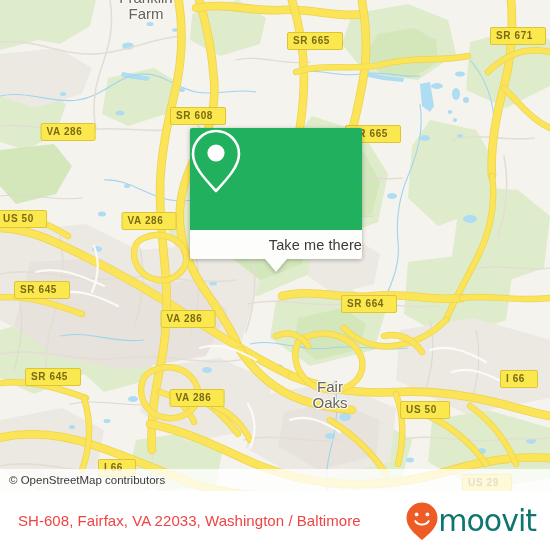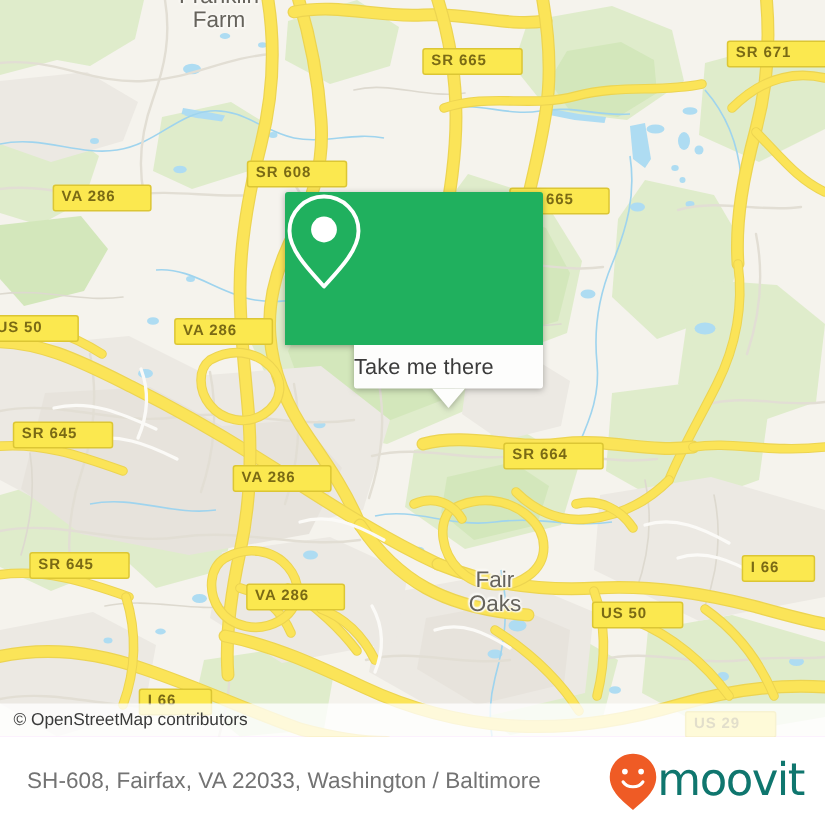--- a/index.html
+++ b/index.html
@@ -19,21 +19,21 @@
     position:absolute;
     background:#fbe84f;
     border:1px solid #dcc634;
     border-radius:2px;
     color:#7a6a15;
     font-size:10px;
     font-weight:bold;
     letter-spacing:.6px;
     line-height:13px;
     height:13px;
-    padding:1px 23px 2px 5px;
+    padding:1px 12px 2px 5px;
     white-space:nowrap;
     transform:translate(-50%,-50%);
     box-sizing:content-box;
   }
 
   
   .place{
     position:absolute;
     transform:translate(-50%,-50%);
     color:#66635c;
@@ -52,23 +52,22 @@
   #card{
     position:absolute;left:190px;top:128px;width:172px;
     filter:drop-shadow(0 1px 2px rgba(0,0,0,.30));
   }
   #card-head{
     background:#20b05e;height:102px;border-radius:2px 2px 0 0;
     display:flex;align-items:center;justify-content:center;
   }
   #card-body{
     background:#fdfdfc;height:29px;border-radius:0 0 2px 2px;
-    display:flex;align-items:center;justify-content:flex-start;
+    display:flex;align-items:center;justify-content:flex-end;
     position:relative;
-    margin-left:46px;
   }
   #card-label{color:#3b3b3b;font-size:14.5px;letter-spacing:.1px;}
   #card-tail{
     position:absolute;left:50%;top:29px;
     width:0;height:0;margin-left:-11px;
     border-left:11px solid transparent;
     border-right:11px solid transparent;
     border-top:13px solid #fdfdfc;
   }
 
@@ -83,21 +82,21 @@
   
   #footer{
     position:absolute;left:0;top:491px;width:550px;height:59px;
     background:#ffffff;overflow:hidden;
   }
   #footer-ghost{position:absolute;left:0;top:-491px;opacity:.055;}
   #footer-inner{
     position:relative;height:59px;display:flex;align-items:center;
     padding:0 14px 0 18px;box-sizing:border-box;
   }
-  #footer-text{font-size:15px;color:#737373;letter-spacing:.05px;white-space:nowrap;}
+  #footer-text{font-size:15px;color:#ef4444;letter-spacing:.05px;white-space:nowrap;}
   #brand{margin-left:auto;display:flex;align-items:center;}
   #brand-word{
     font-size:30px;color:#0f766e;letter-spacing:-1px;
     font-family:"DejaVu Sans","Liberation Sans",sans-serif;
     margin-left:-1px;
   }
 </style>
 </head>
 <body>
 

